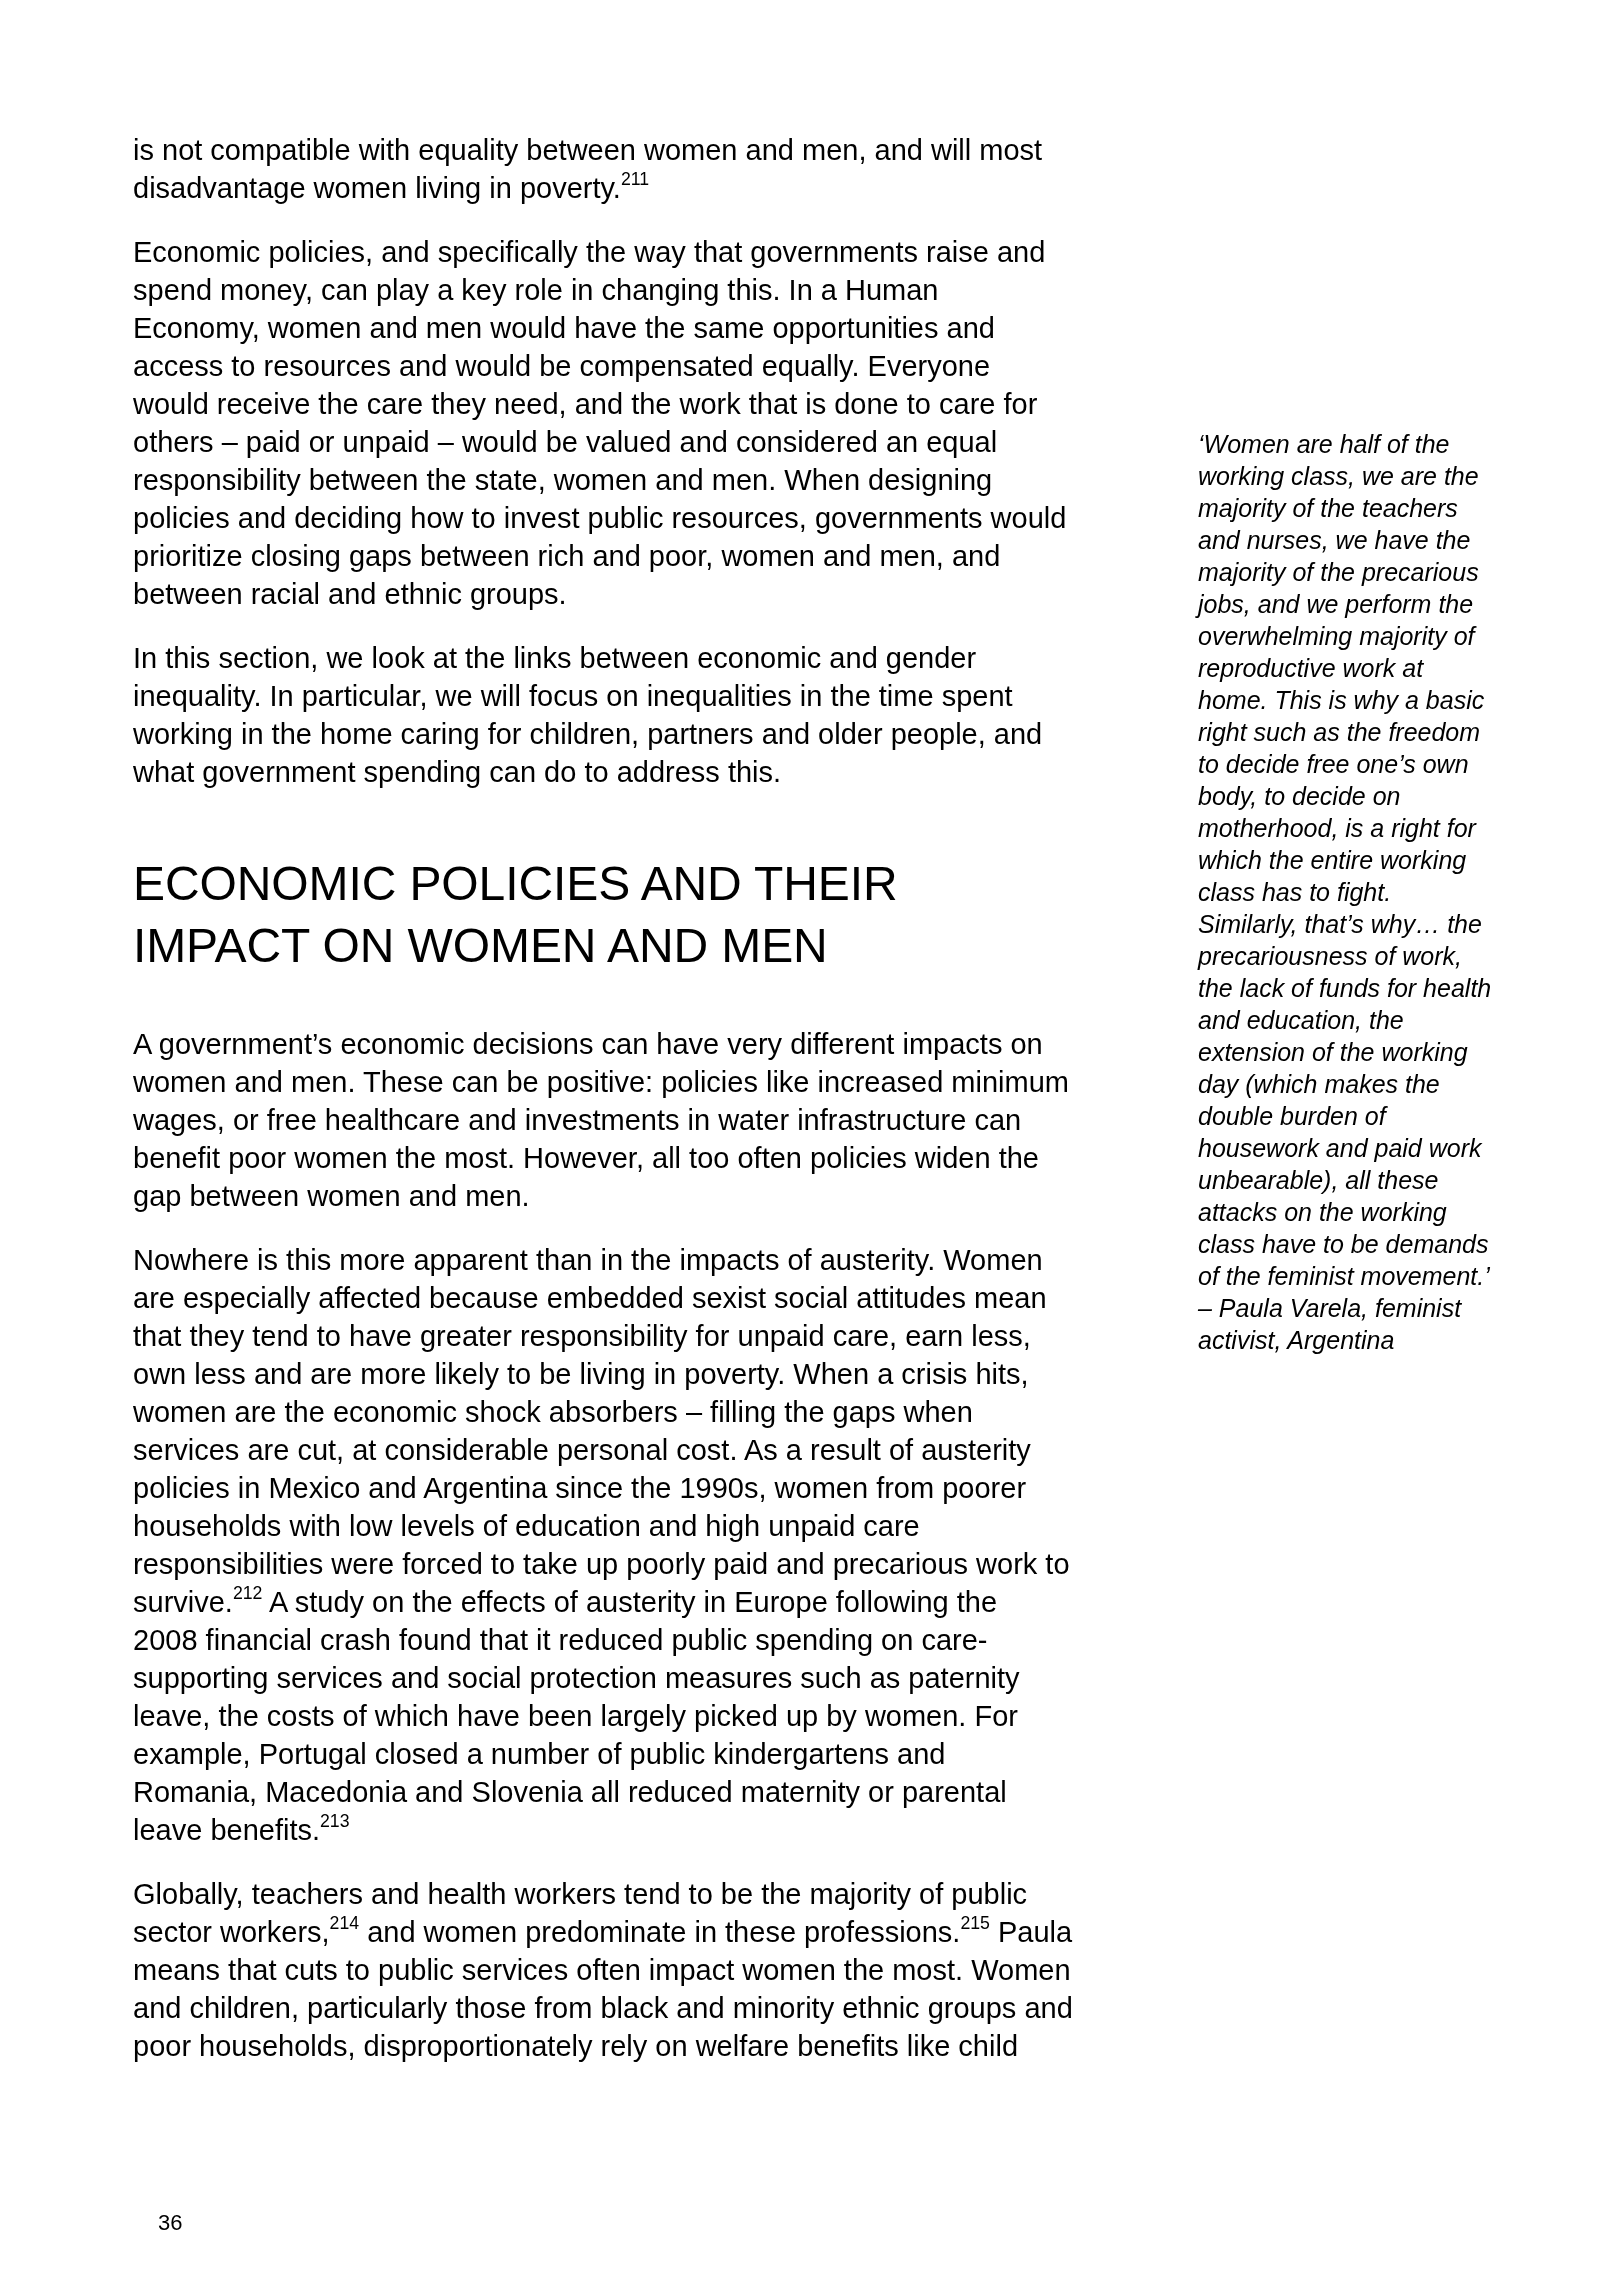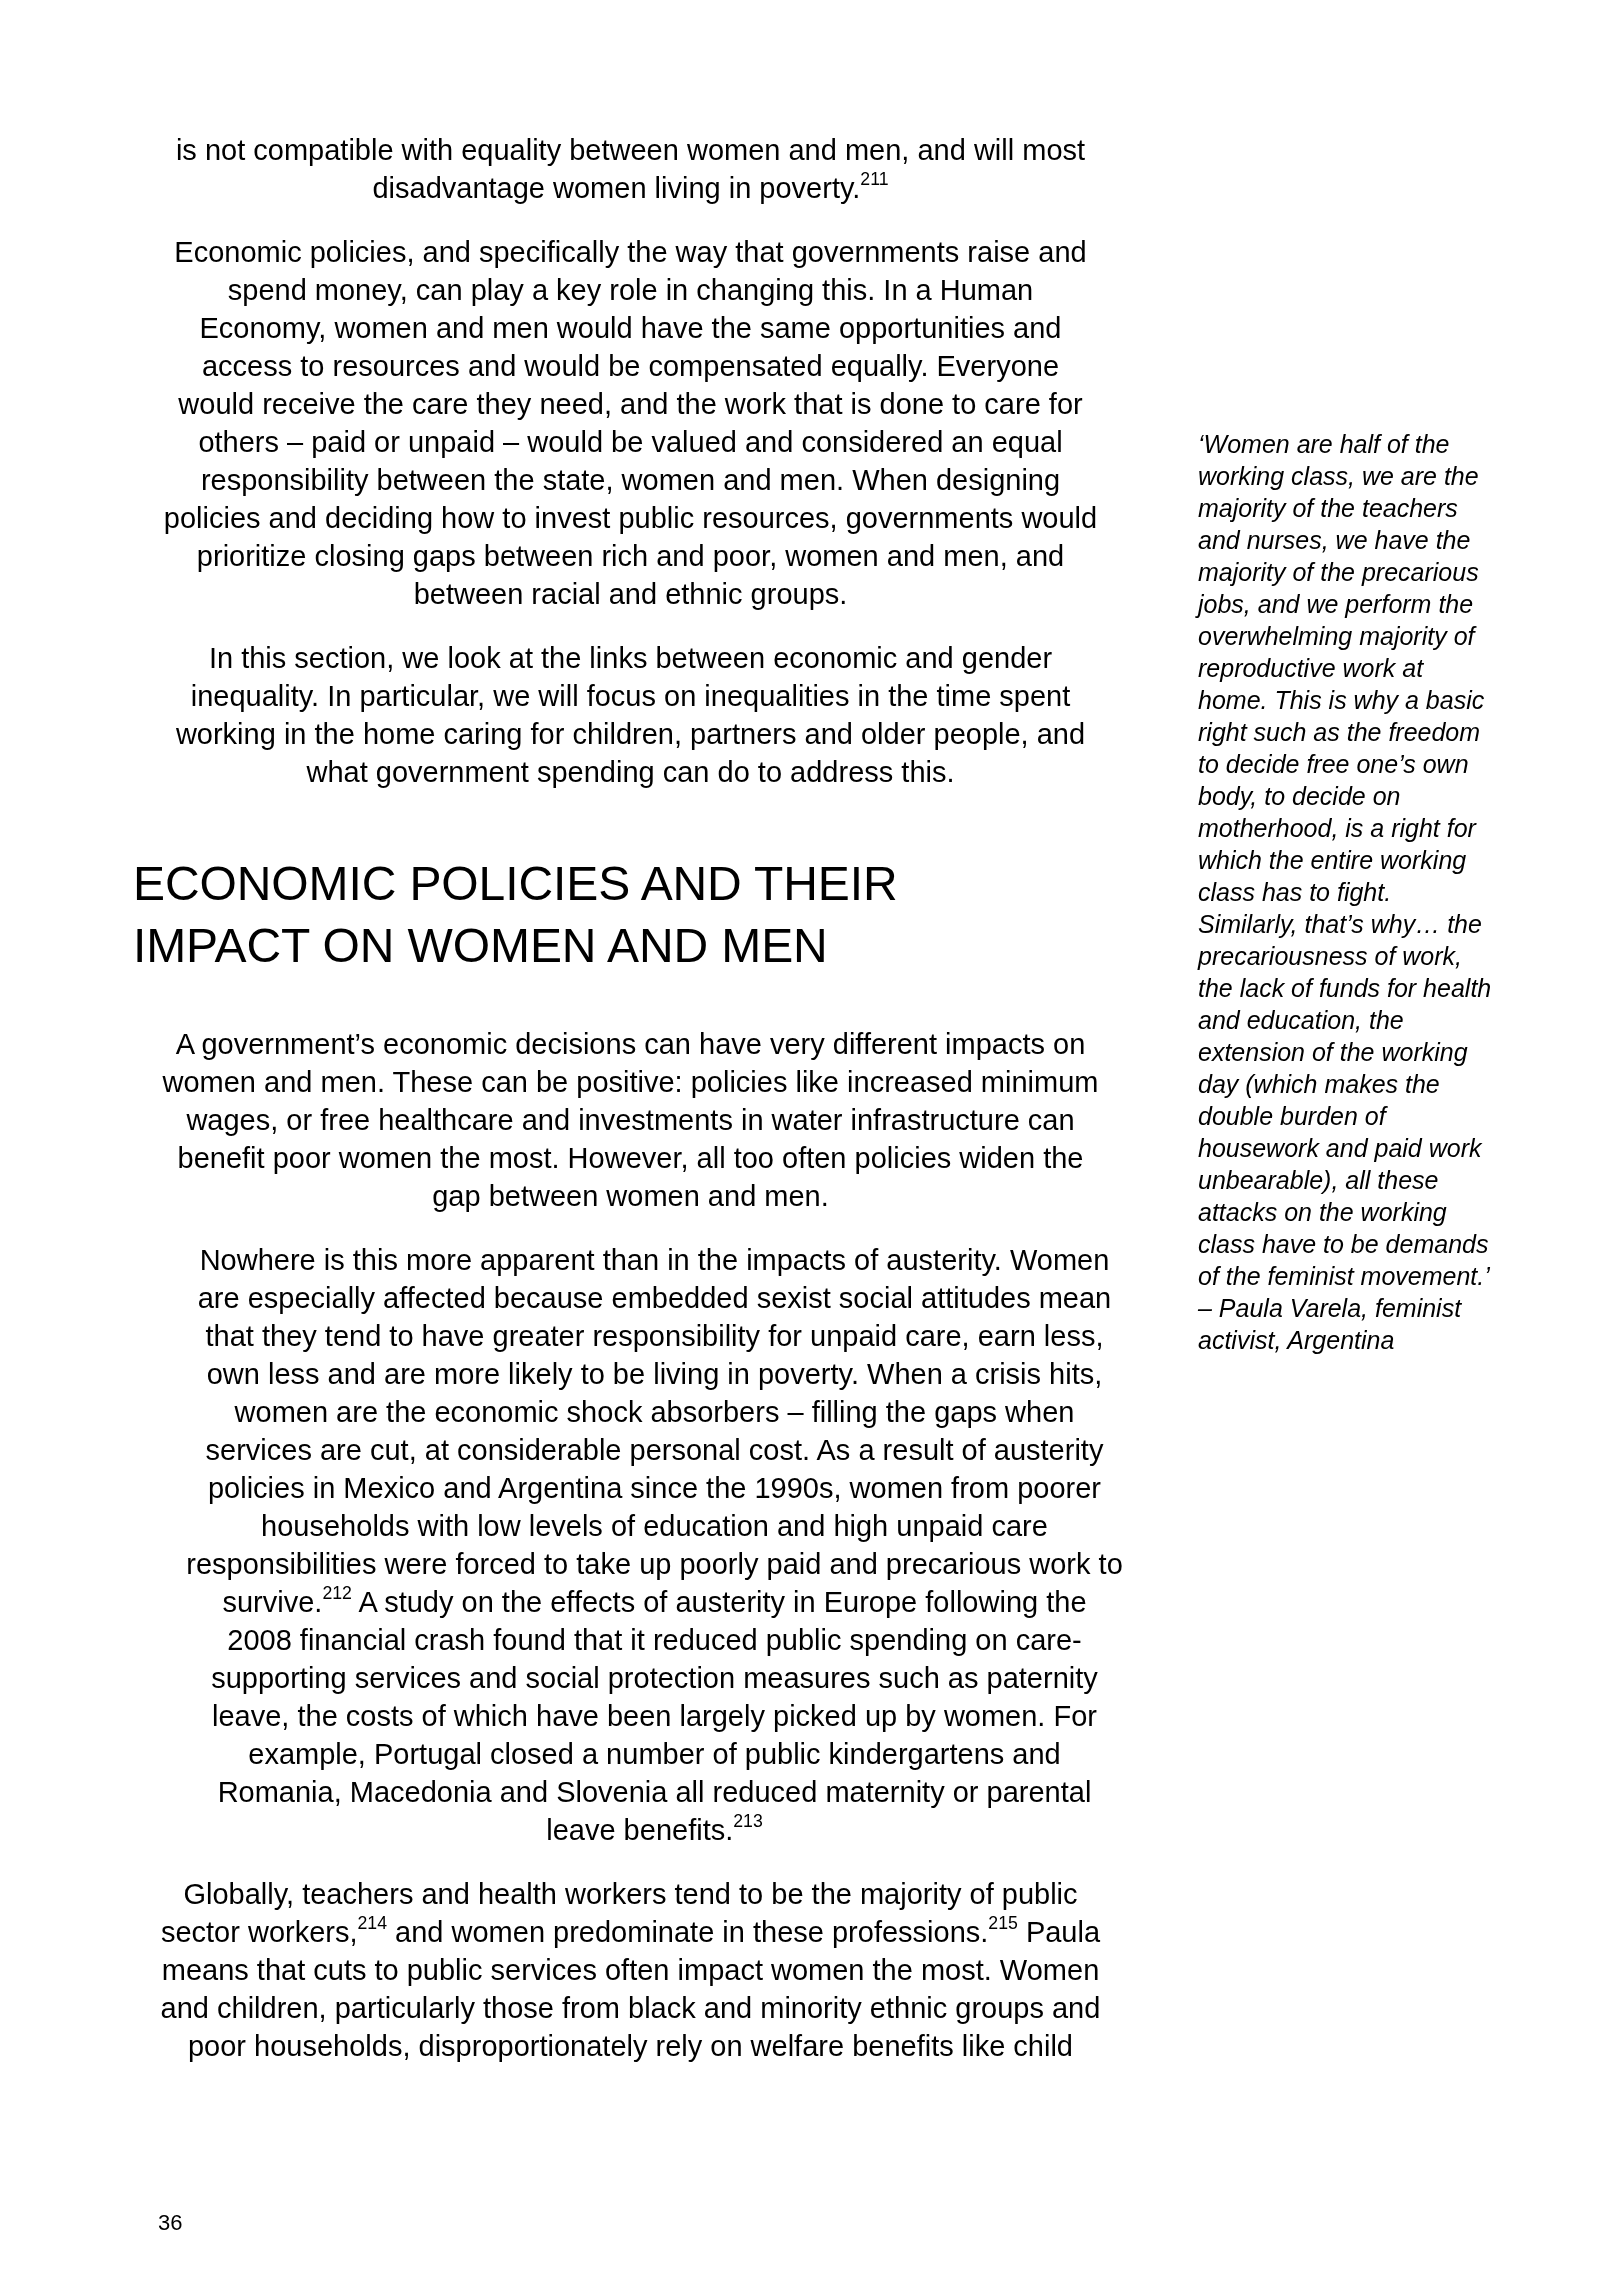--- a/index.html
+++ b/index.html
@@ -1,19 +1,19 @@
 <!DOCTYPE html>
 <html style="font-size:10.5px"><head>
 <meta charset="utf-8">
 <style>
   html, body { margin: 0; padding: 0; background: #ffffff; }
   body { width: 1623px; height: 2295px; position: relative; overflow: hidden;
          font-family: "Liberation Sans", sans-serif; color: #000000; }
   .main { position: absolute; left: 133px; top: 131px; width: 995px; }
-  .para { margin: 0; text-align: center; }
+  .para { margin: 0; }
   .line { display: block; font-size: 29px; line-height: 38px; white-space: nowrap; }
   sup.fn { font-size: 17.7px; line-height: 0; position: relative; top: -2.6px; vertical-align: super; }
   .heading { position: absolute; left: 133px; top: 853px; margin: 0; font-weight: normal;
              color: #000000; font-size: 48px; line-height: 62px; letter-spacing: -0.1px; }
   .heading span { display: block; white-space: nowrap; }
   .sidebar { position: absolute; left: 1198px; top: 428px; width: 340px;
              font-style: italic; font-size: 25px; line-height: 32px; }
   .sidebar span { display: block; white-space: nowrap; }
   .pagenum { position: absolute; left: 133px; top: 2210px; font-size: 22px; margin-left: 25px; }
 </style>
@@ -51,21 +51,21 @@
 </h2>
 
 <div class="main" style="top:1025px;">
   <p class="para">
     <span class="line">A government’s economic decisions can have very different impacts on</span>
     <span class="line">women and men. These can be positive: policies like increased minimum</span>
     <span class="line">wages, or free healthcare and investments in water infrastructure can</span>
     <span class="line">benefit poor women the most. However, all too often policies widen the</span>
     <span class="line">gap between women and men.</span>
   </p>
-  <p class="para" style="margin-top:26px;margin-left:48px;">
+  <p class="para" style="margin-top:26px;">
     <span class="line">Nowhere is this more apparent than in the impacts of austerity. Women</span>
     <span class="line">are especially affected because embedded sexist social attitudes mean</span>
     <span class="line">that they tend to have greater responsibility for unpaid care, earn less,</span>
     <span class="line">own less and are more likely to be living in poverty. When a crisis hits,</span>
     <span class="line">women are the economic shock absorbers – filling the gaps when</span>
     <span class="line">services are cut, at considerable personal cost. As a result of austerity</span>
     <span class="line">policies in Mexico and Argentina since the 1990s, women from poorer</span>
     <span class="line">households with low levels of education and high unpaid care</span>
     <span class="line">responsibilities were forced to take up poorly paid and precarious work to</span>
     <span class="line"><span>survive.</span><sup class="fn">212</sup><span> A study on the effects of austerity in Europe following the</span></span>

